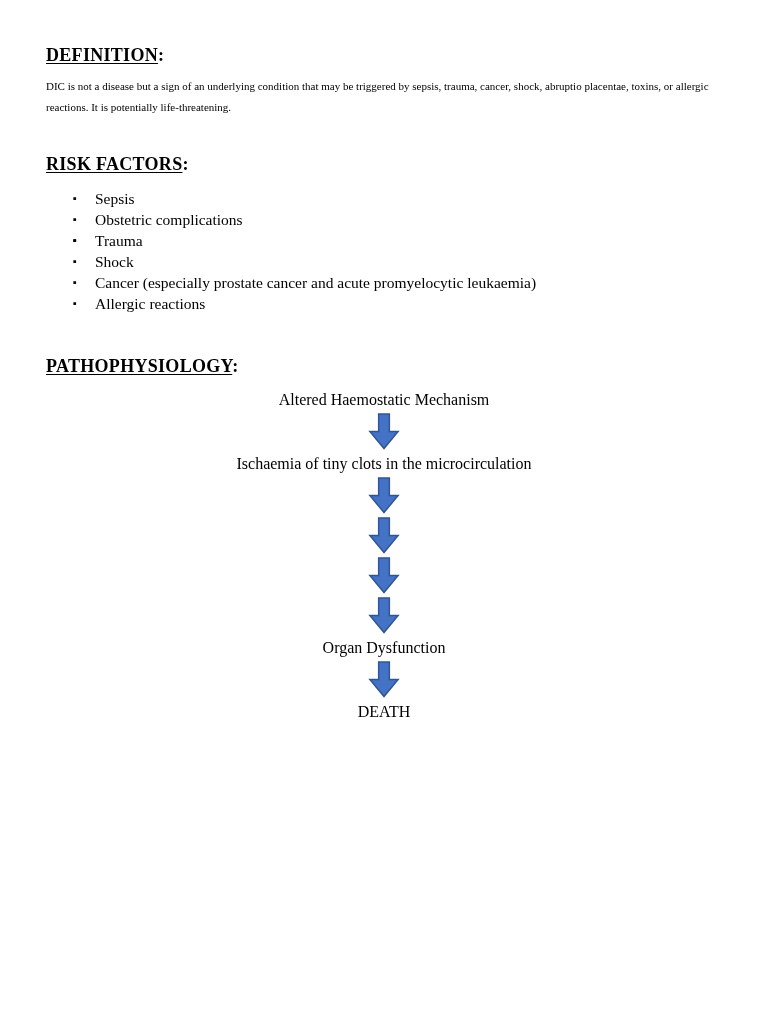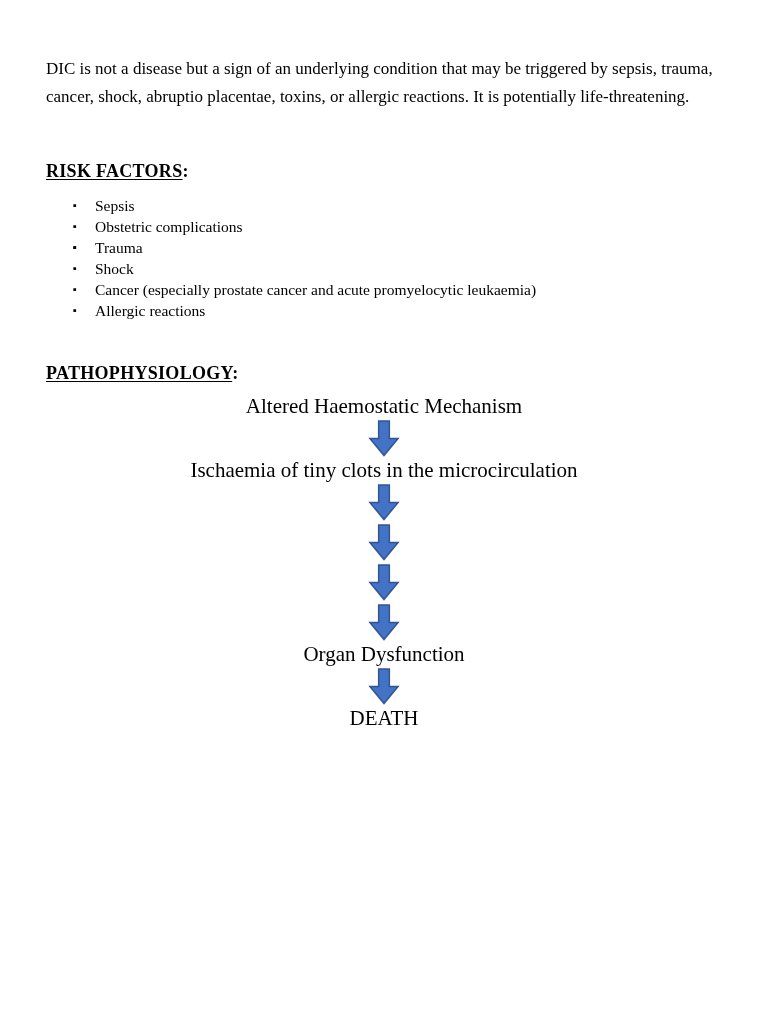--- a/index.html
+++ b/index.html
@@ -23,26 +23,26 @@
     font-weight: bold;
     line-height: 21px;
     letter-spacing: 0.3px;
     margin: 0;
   }
   .heading .hu {
     text-decoration: underline;
     text-underline-offset: 2px;
   }
   .para {
-    font-size: 17px;
-    line-height: 28px;
+    font-size: 11px;
+    line-height: 21px;
     margin: 10px 0 0 0;
     max-width: 668px;
   }
-  .section-risk { margin-top: 50px; }
+  .section-risk { margin-top: 36px; }
   .section-patho { margin-top: 42px; }
   .bullets {
     list-style: none;
     margin: 13px 0 0 0;
     padding: 0;
   }
   .bullets li {
     position: relative;
     padding-left: 49px;
     font-size: 15.5px;
@@ -53,35 +53,36 @@
     left: 27px;
     top: 0;
     font-size: 11px;
     line-height: 21px;
   }
   .flow {
     margin-top: 12px;
     text-align: center;
   }
   .step {
-    font-size: 21px;
+    font-size: 16px;
     line-height: 21px;
   }
   .arrow-wrap {
     display: block;
     margin: 3px auto;
     width: 32px;
     height: 37px;
   }
 </style>
 </head>
 <body>
 
 <div class="page">
 
+  <h2 class="heading"><span class="hu">DEFINITION</span><span>:</span></h2>
 
   <p class="para">DIC is not a disease but a sign of an underlying condition that may be triggered by sepsis, trauma, cancer, shock, abruptio placentae, toxins, or allergic reactions. It is potentially life-threatening.</p>
 
   <div class="section-risk">
     <h2 class="heading"><span class="hu">RISK FACTORS</span><span>:</span></h2>
 
     <ul class="bullets">
       <li><span class="bullet-sq">▪</span><span>Sepsis</span></li>
       <li><span class="bullet-sq">▪</span><span>Obstetric complications</span></li>
       <li><span class="bullet-sq">▪</span></li>

